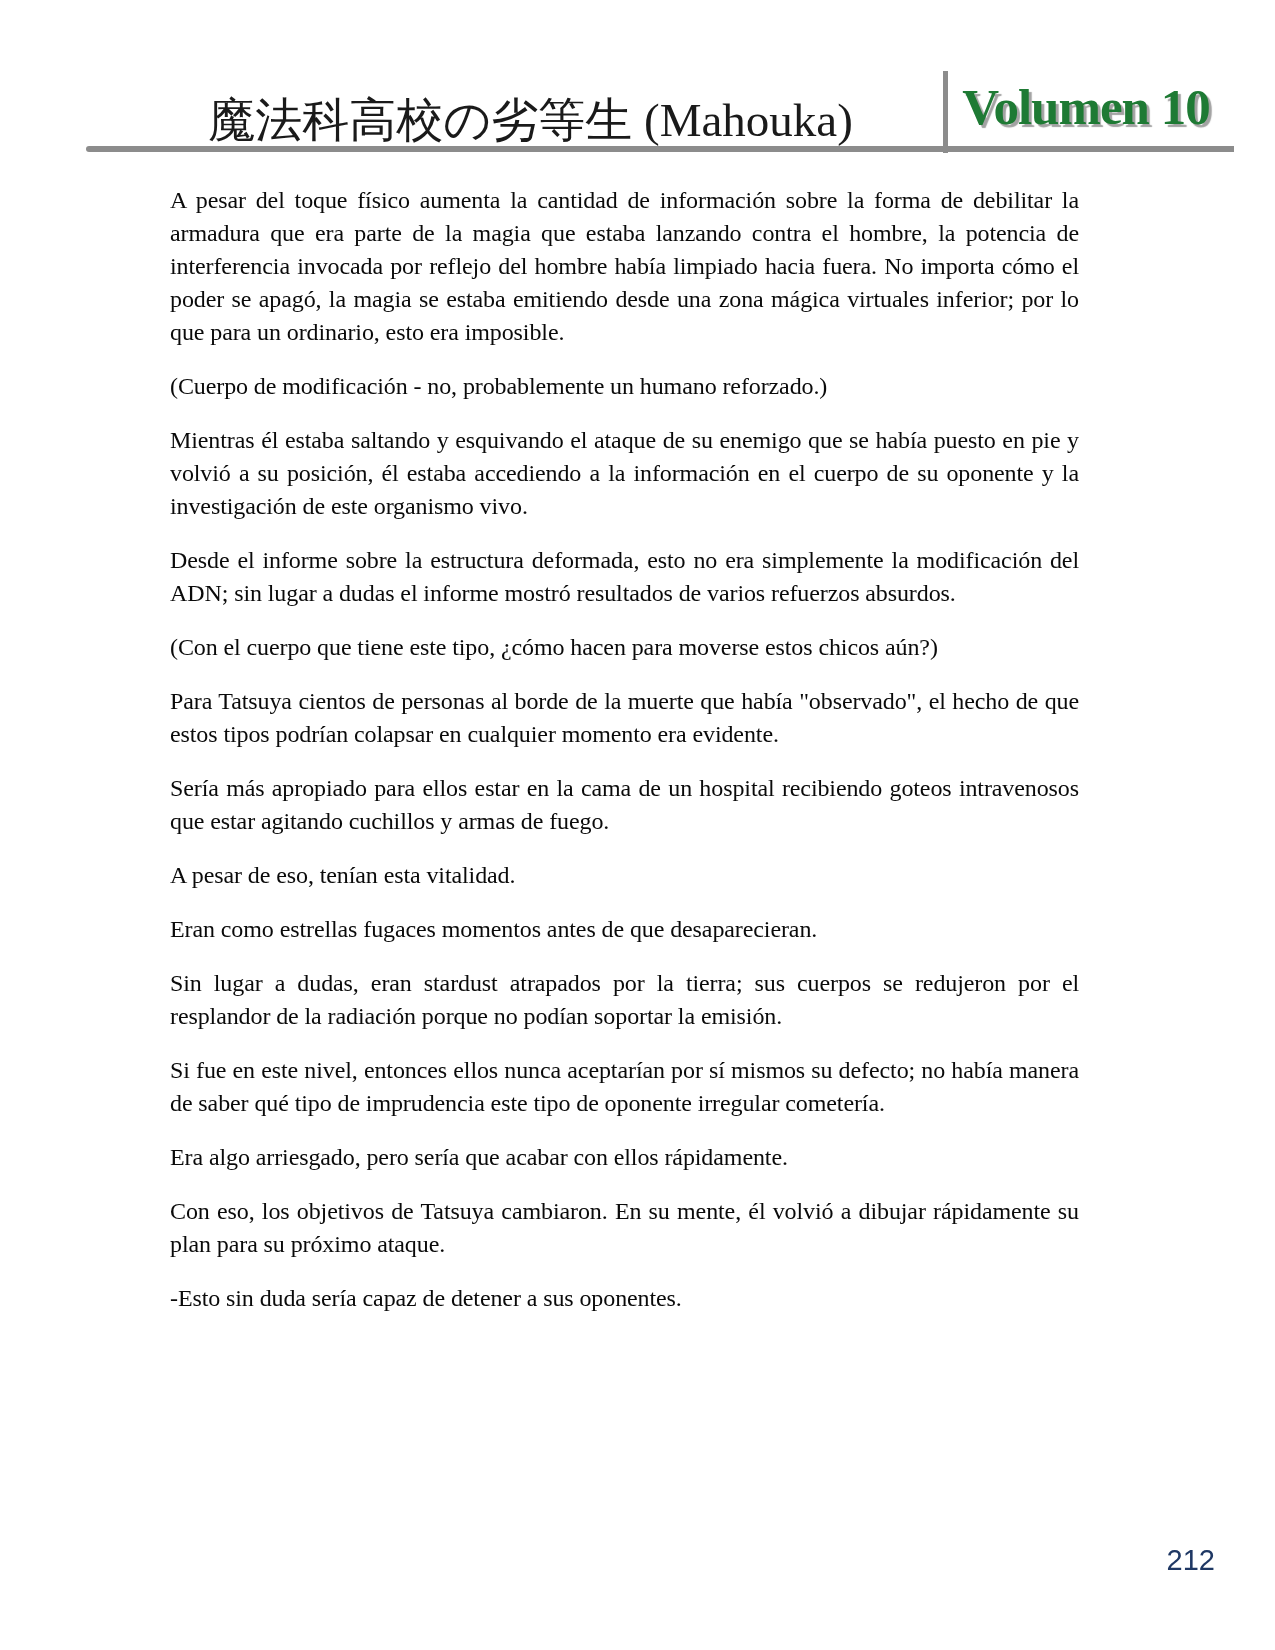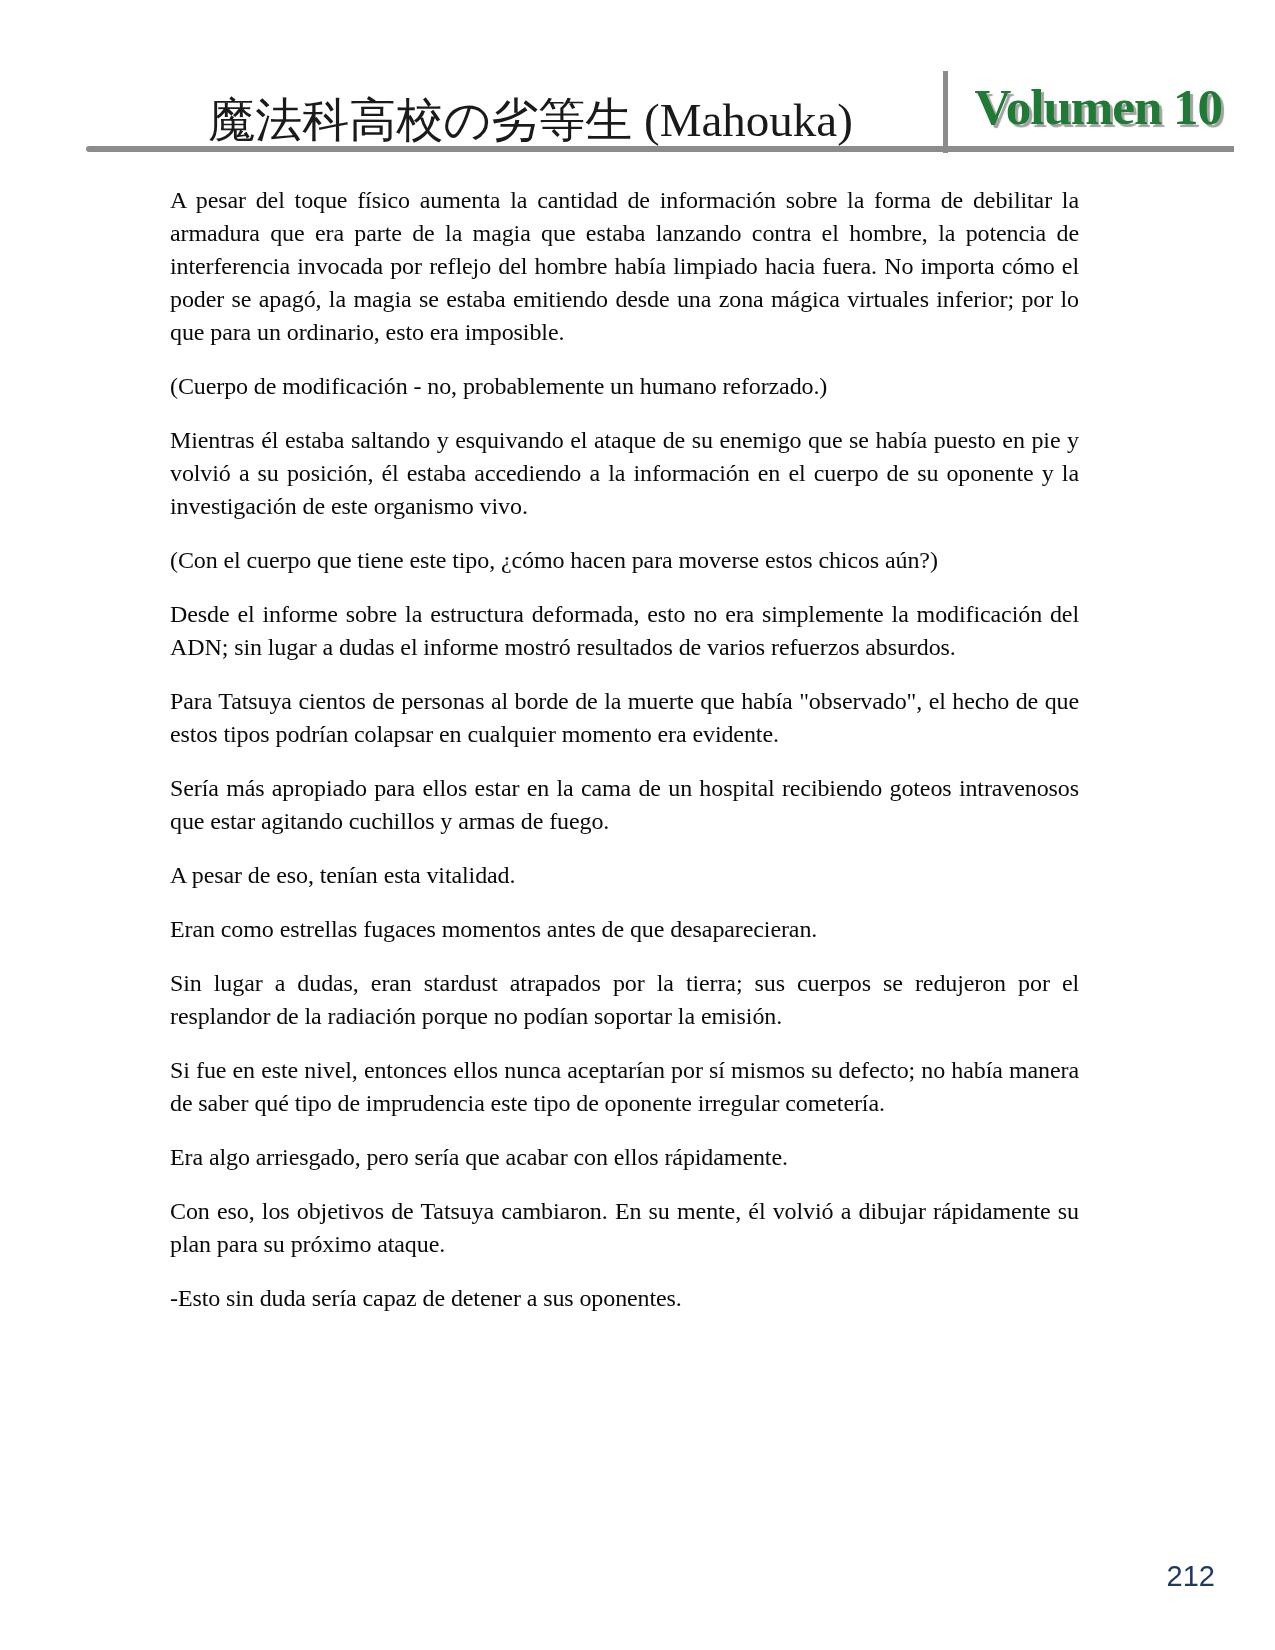--- a/index.html
+++ b/index.html
@@ -37,21 +37,21 @@
     top: 71px;
     width: 5px;
     height: 82px;
     background: #8c8c8c;
   }
   .volume-label {
     position: absolute;
     left: 950px;
     top: 82px;
     width: 272px;
-    text-align: right;
+    text-align: center;
     font-size: 51px;
     font-weight: bold;
     letter-spacing: -1px;
     line-height: 50px;
     color: #1e7a34;
     text-shadow: 3px 3px 1px #a2a2a2;
     white-space: nowrap;
   }
   .header-rule {
     position: absolute;
@@ -83,42 +83,41 @@
   .page-number {
     position: absolute;
     left: 1100px;
     top: 1544px;
     width: 115px;
     text-align: right;
     font-family: "Liberation Sans", "DejaVu Sans", sans-serif;
     font-size: 29px;
     line-height: 33px;
     color: #1f3864;
-    margin-top: 16px;
   }
 </style>
 </head>
 <body>
 
 <div class="page">
 
   <h1 class="doc-title">魔法科高校の劣等生 (Mahouka)</h1>
 
   <div class="header-vertical-divider"></div>
 
   <div class="volume-label">Volumen 10</div>
 
   <div class="header-rule"></div>
 
   <main class="page-body">
       <p>A pesar del toque físico aumenta la cantidad de información sobre la forma de debilitar la armadura que era parte de la magia que estaba lanzando contra el hombre, la potencia de interferencia invocada por reflejo del hombre había limpiado hacia fuera. No importa cómo el poder se apagó, la magia se estaba emitiendo desde una zona mágica virtuales inferior; por lo que para un ordinario, esto era imposible.</p>
       <p>(Cuerpo de modificación - no, probablemente un humano reforzado.)</p>
       <p>Mientras él estaba saltando y esquivando el ataque de su enemigo que se había puesto en pie y volvió a su posición, él estaba accediendo a la información en el cuerpo de su oponente y la investigación de este organismo vivo.</p>
+      <p>Desde el informe sobre la estructura deformada, esto no era simplemente la modificación del ADN; sin lugar a dudas el informe mostró resultados de varios refuerzos absurdos.</p>
       <p>(Con el cuerpo que tiene este tipo, ¿cómo hacen para moverse estos chicos aún?)</p>
-      <p>Desde el informe sobre la estructura deformada, esto no era simplemente la modificación del ADN; sin lugar a dudas el informe mostró resultados de varios refuerzos absurdos.</p>
       <p>Para Tatsuya cientos de personas al borde de la muerte que había "observado", el hecho de que estos tipos podrían colapsar en cualquier momento era evidente.</p>
       <p>Sería más apropiado para ellos estar en la cama de un hospital recibiendo goteos intravenosos que estar agitando cuchillos y armas de fuego.</p>
       <p>A pesar de eso, tenían esta vitalidad.</p>
       <p>Eran como estrellas fugaces momentos antes de que desaparecieran.</p>
       <p>Sin lugar a dudas, eran stardust atrapados por la tierra; sus cuerpos se redujeron por el resplandor de la radiación porque no podían soportar la emisión.</p>
       <p>Si fue en este nivel, entonces ellos nunca aceptarían por sí mismos su defecto; no había manera de saber qué tipo de imprudencia este tipo de oponente irregular cometería.</p>
       <p>Era algo arriesgado, pero sería que acabar con ellos rápidamente.</p>
       <p>Con eso, los objetivos de Tatsuya cambiaron. En su mente, él volvió a dibujar rápidamente su plan para su próximo ataque.</p>
       <p>-Esto sin duda sería capaz de detener a sus oponentes.</p>
     </main>

